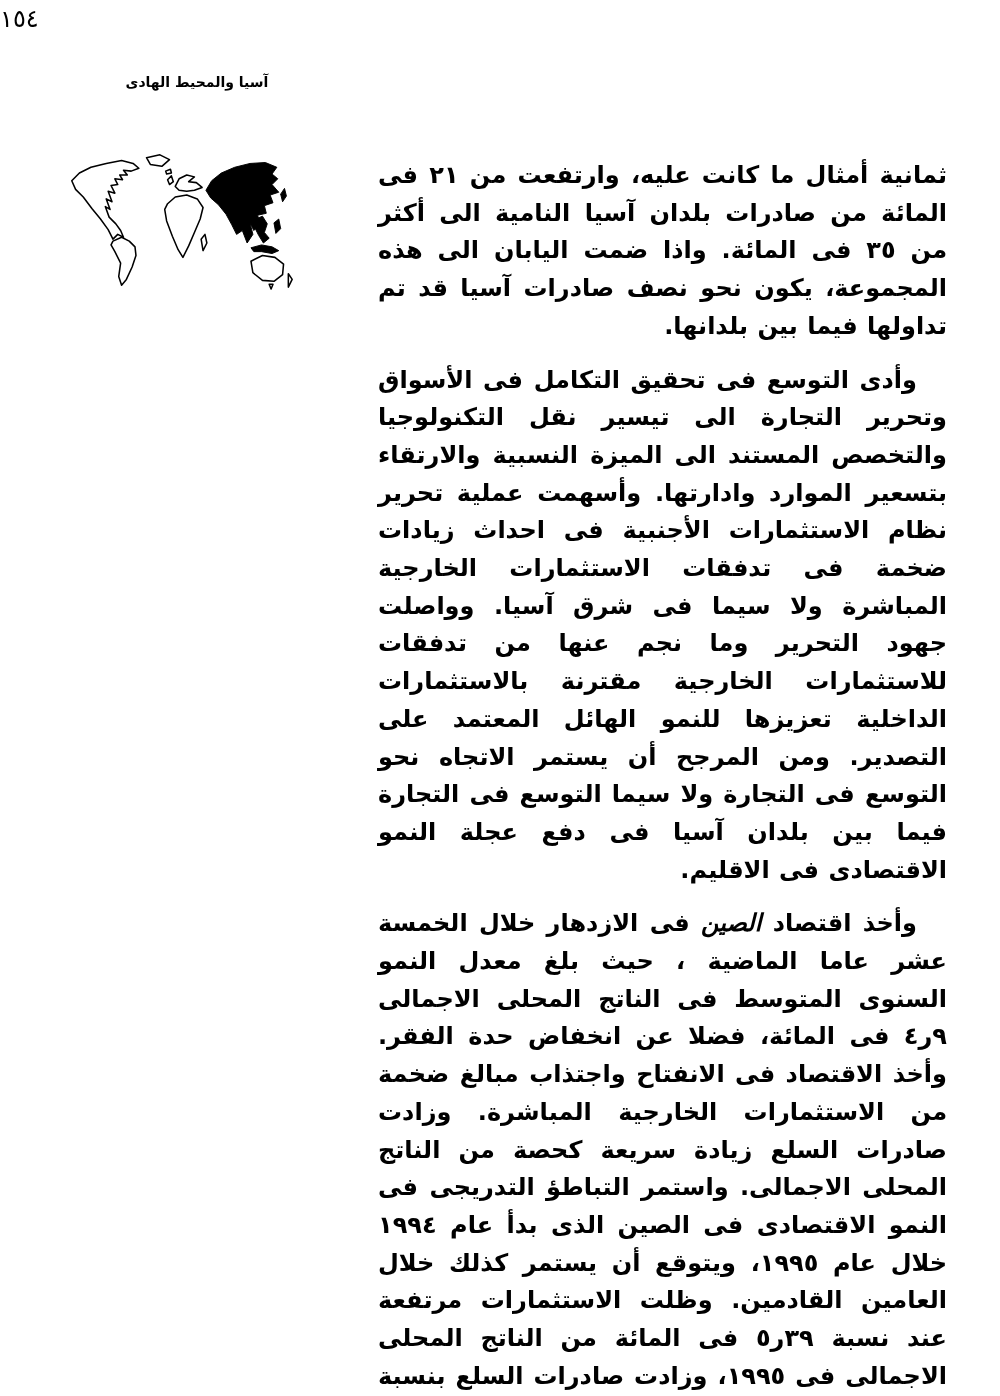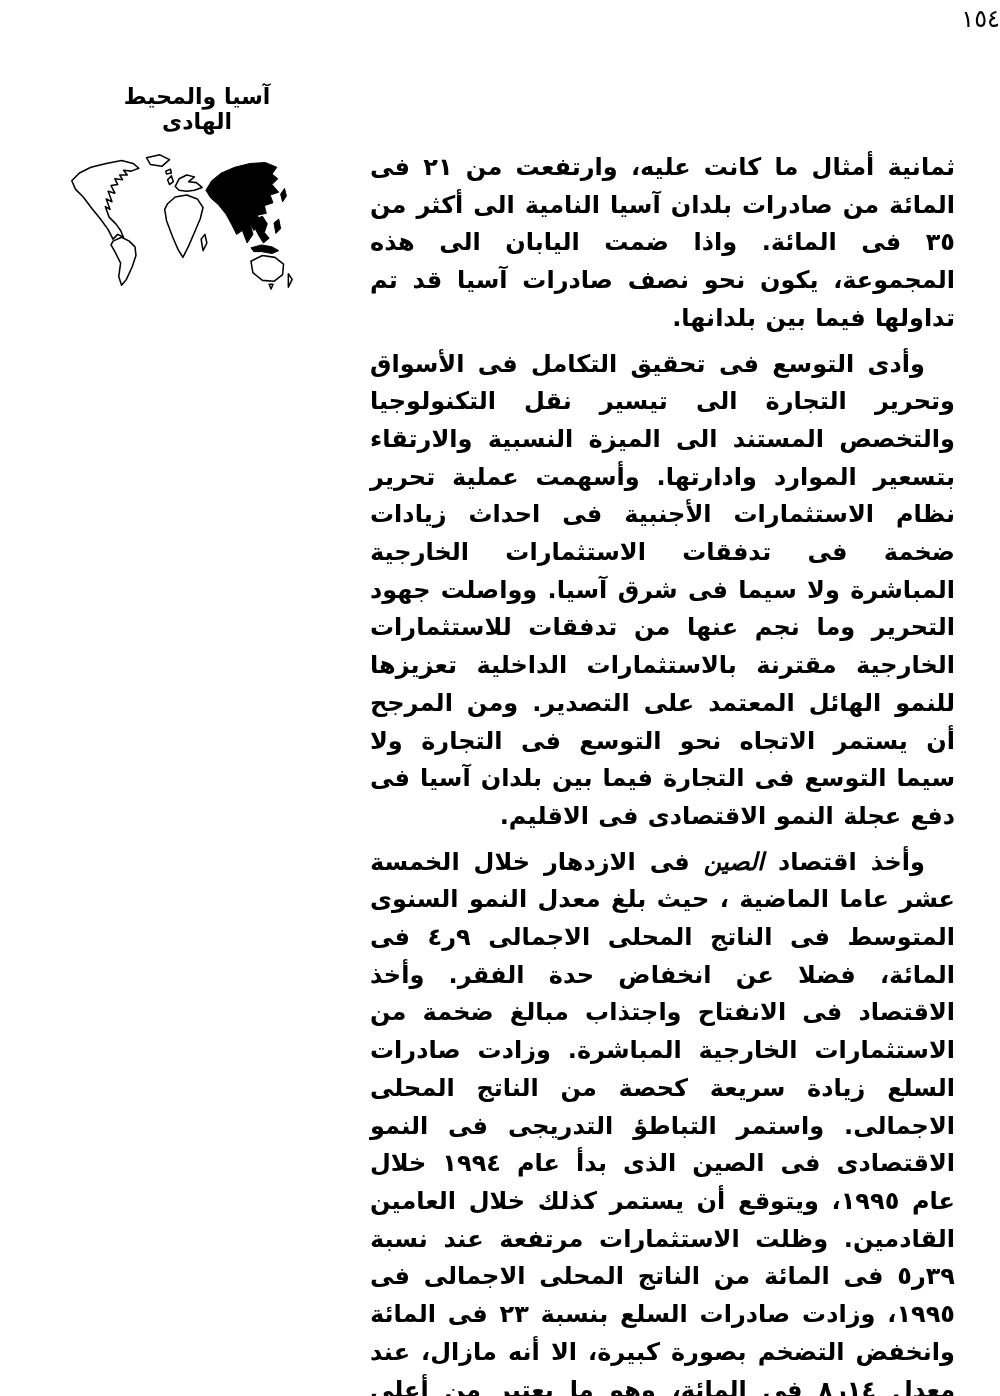--- a/index.html
+++ b/index.html
@@ -4,42 +4,42 @@
 <style>
   html, body { margin: 0; padding: 0; }
   body {
     width: 1000px; height: 1396px;
     background: #ffffff; color: #000000;
     position: relative; overflow: hidden;
     font-family: "DejaVu Sans", sans-serif;
   }
   .page-number {
     position: absolute; top: 5px; left: 0; width: 100%;
-    text-align: right; font-size: 24px; font-weight: 400;
+    text-align: left; font-size: 24px; font-weight: 400;
     direction: rtl;
   }
   .section-header {
-    position: absolute; top: 84px; left: 88px; width: 218px;
+    position: absolute; top: 74px; left: 88px; width: 218px;
     direction: rtl; text-align: center;
-    font-size: 22px; font-weight: bold;
+    font-size: 14px; font-weight: bold;
   }
   .map-wrap {
     position: absolute; top: 146px; left: 66px;
     width: 230px; height: 148px;
   }
   .map-wrap svg { width: 100%; height: 100%; }
   .map-outline { fill: #ffffff; stroke: #000000; stroke-width: 1.6; stroke-linejoin: round; }
   .map-filled  { fill: #000000; stroke: #000000; stroke-width: 1;   stroke-linejoin: round; }
   .body-text {
     position: absolute; top: 141px; left: 362px; width: 601px;
     direction: rtl; text-align: justify;
     font-size: 24px; font-weight: bold; line-height: 37.7px;
     word-spacing: 1px;
   }
-  .body-text p { margin: 8px; padding: 0; }
+  .body-text p { margin: 16px; padding: 0; }
   .body-text p.indent { text-indent: 30px; }
   .body-text em { }
 </style>
 </head>
 <body>
 
 <div class="page-number">١٥٤</div>
 
 <div class="section-header">آسيا والمحيط الهادى</div>
 

